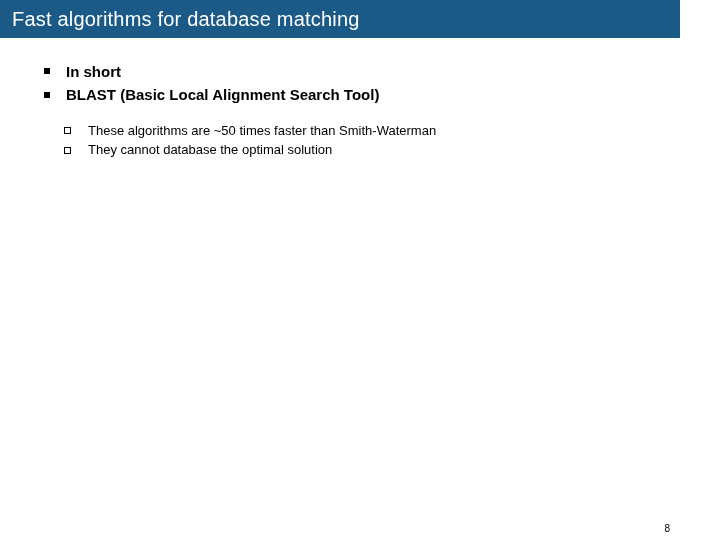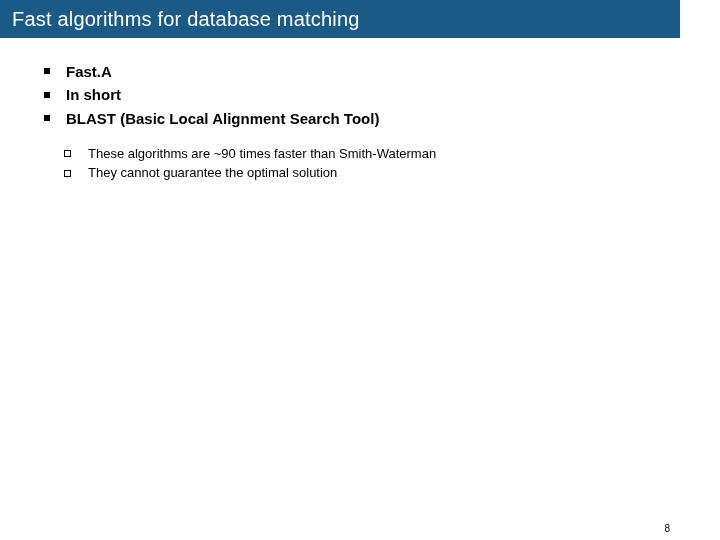--- a/index.html
+++ b/index.html
@@ -17,23 +17,22 @@
 </style>
 </head>
 <body>
 
 <div class="slide">
   <div class="title-bar">
     <span>Fast algorithms for database matching</span>
   </div>
   <div class="body">
     <ul class="lvl1">
-      <li><span>Fast.A</span></li>
       <li><span>In short</span></li>
       <li><span>BLAST (Basic Local Alignment Search Tool)</span></li>
     </ul>
     <ul class="lvl2">
-      <li><span>These algorithms are ~90 times faster than Smith-Waterman</span></li>
-      <li><span>They cannot guarantee the optimal solution</span></li>
+      <li><span>These algorithms are ~50 times faster than Smith-Waterman</span></li>
+      <li><span>They cannot database the optimal solution</span></li>
     </ul>
   </div>
   <div class="pagenum">8</div>
 </div>
 
 </body></html>

